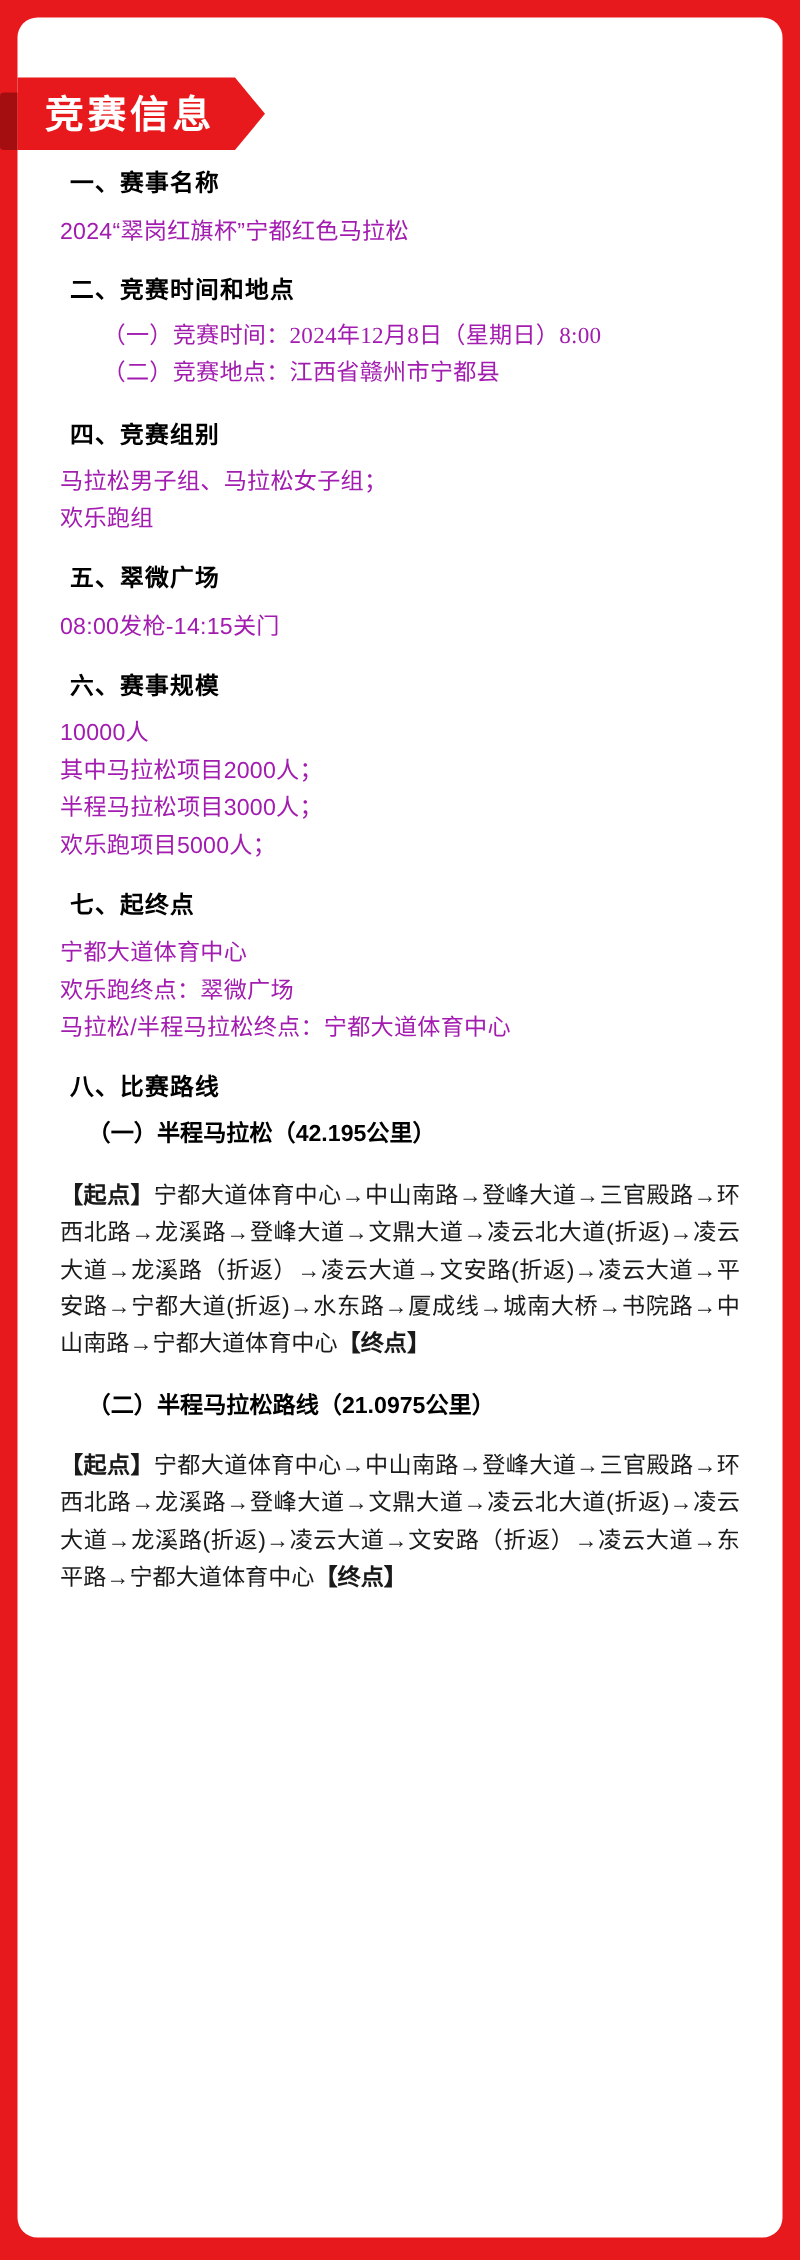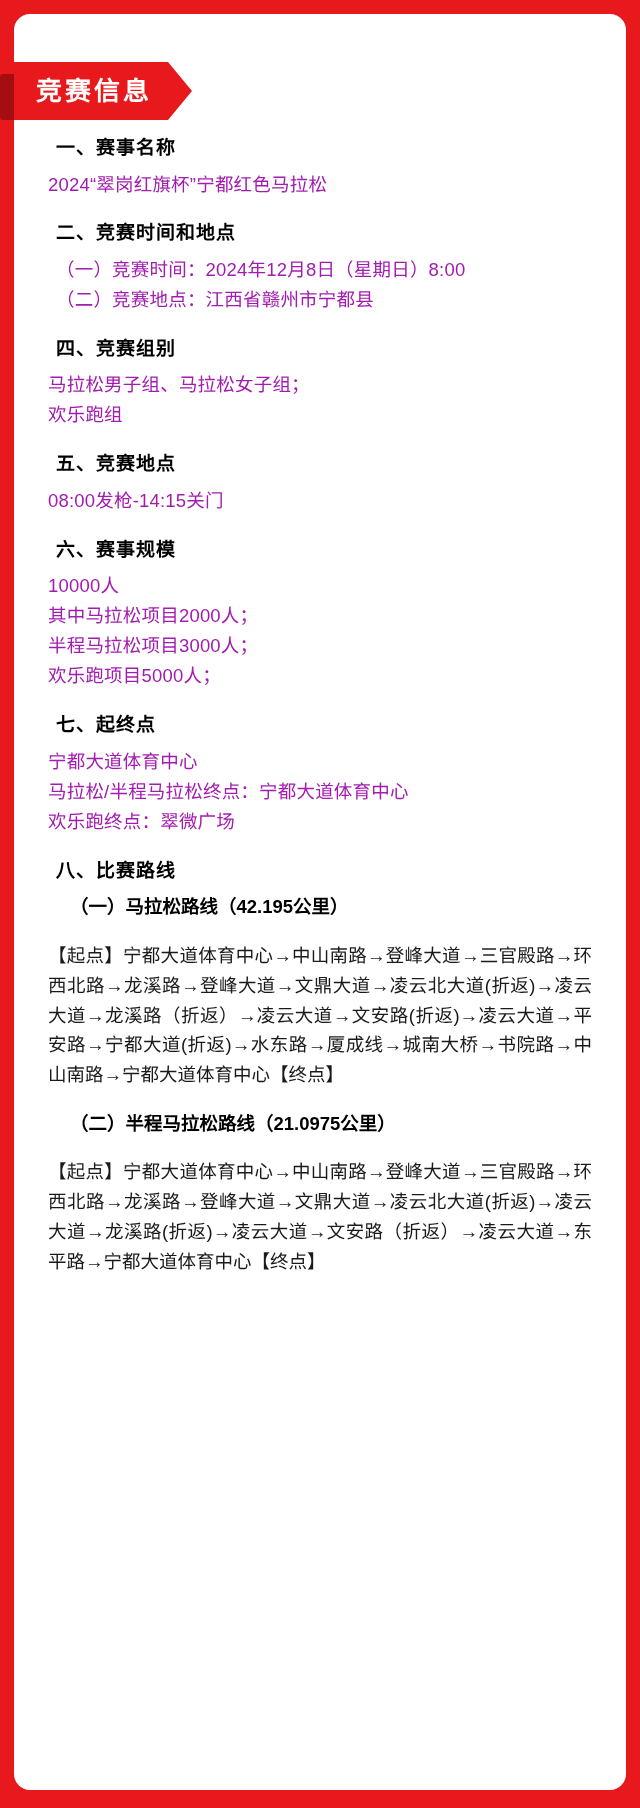--- a/index.html
+++ b/index.html
@@ -45,21 +45,21 @@
     border-radius: 3px 0 0 3px;
     align-self: flex-end;
     height: 46px;
   }
   .ribbon-body {
     background: #e8191c;
     display: flex;
     align-items: center;
     padding: 0 16px 0 22px;
     color: #ffffff;
-    font-size: 26px;
+    font-size: 31px;
     font-weight: bold;
     letter-spacing: 3px;
     line-height: 1;
   }
   .ribbon-tail {
     width: 0;
     height: 0;
     border-top: 29px solid transparent;
     border-bottom: 29px solid transparent;
     border-left: 24px solid #e8191c;
@@ -80,40 +80,41 @@
     line-height: 1.5;
   }
   .line {
     font-size: 18.5px;
     line-height: 1.62;
     color: #a21caf;
     margin: 0;
     letter-spacing: 0.2px;
   }
   .line.indent {
-    margin-left: 8px;
+    margin-left: 34px;
+    font-family: Liberation Serif, serif;
   }
   .sub-title {
     font-size: 18.5px;
     font-weight: bold;
     color: #000000;
     margin: 0 0 2px 22px;
     line-height: 1.62;
   }
   .route-block {
     margin-bottom: 16px;
   }
   .route-text {
     font-size: 18.5px;
     line-height: 1.62;
     text-align: justify;
     color: #1a1a1a;
   }
   .bold {
-    font-weight: normal;
+    font-weight: bold;
   }
 </style>
 </head>
 <body>
 
 <div class="page">
   <div class="card">
 
     <div class="ribbon">
       <div class="ribbon-fold"></div>
@@ -137,44 +138,44 @@
       </div>
 
 
       <div class="section">
         <div class="sec-title">四、竞赛组别</div>
         <p class="line">马拉松男子组、马拉松女子组；</p>
         <p class="line">欢乐跑组</p>
       </div>
 
       <div class="section">
-        <div class="sec-title">五、竞赛地点</div>
+        <div class="sec-title">五、翠微广场</div>
         <p class="line">08:00发枪-14:15关门</p>
       </div>
 
       <div class="section">
         <div class="sec-title">六、赛事规模</div>
         <p class="line">10000人</p>
         <p class="line">其中马拉松项目2000人；</p>
         <p class="line">半程马拉松项目3000人；</p>
         <p class="line">欢乐跑项目5000人；</p>
       </div>
 
       <div class="section">
         <div class="sec-title">七、起终点</div>
         <p class="line">宁都大道体育中心</p>
+        <p class="line">欢乐跑终点：翠微广场</p>
         <p class="line">马拉松/半程马拉松终点：宁都大道体育中心</p>
-        <p class="line">欢乐跑终点：翠微广场</p>
       </div>
 
       <div class="section">
         <div class="sec-title">八、比赛路线</div>
 
         <div class="route-block">
-          <div class="sub-title">（一）马拉松路线（42.195公里）</div>
+          <div class="sub-title">（一）半程马拉松（42.195公里）</div>
           <p class="route-text"><span class="bold">【起点】</span><span>宁都大道体育中心→中山南路→登峰大道→三官殿路→环西北路→龙溪路→登峰大道→文鼎大道→凌云北大道(折返)→凌云大道→龙溪路（折返）→凌云大道→文安路(折返)→凌云大道→平安路→宁都大道(折返)→水东路→厦成线→城南大桥→书院路→中山南路→宁都大道体育中心</span><span class="bold">【终点】</span></p>
         </div>
 
         <div class="route-block">
           <div class="sub-title">（二）半程马拉松路线（21.0975公里）</div>
           <p class="route-text"><span class="bold">【起点】</span><span>宁都大道体育中心→中山南路→登峰大道→三官殿路→环西北路→龙溪路→登峰大道→文鼎大道→凌云北大道(折返)→凌云大道→龙溪路(折返)→凌云大道→文安路（折返）→凌云大道→东平路→宁都大道体育中心</span><span class="bold">【终点】</span></p>
         </div>
 
 
       </div>

